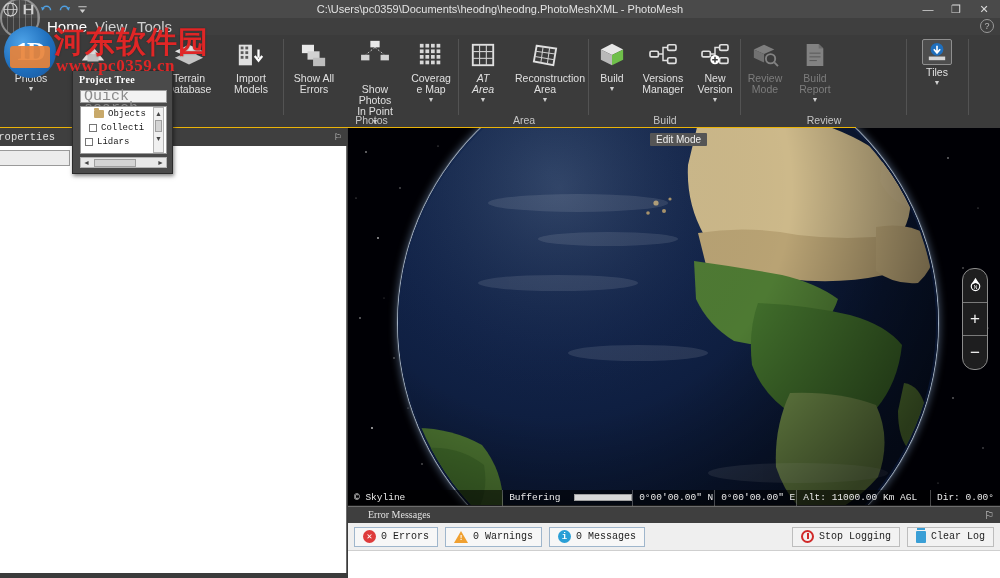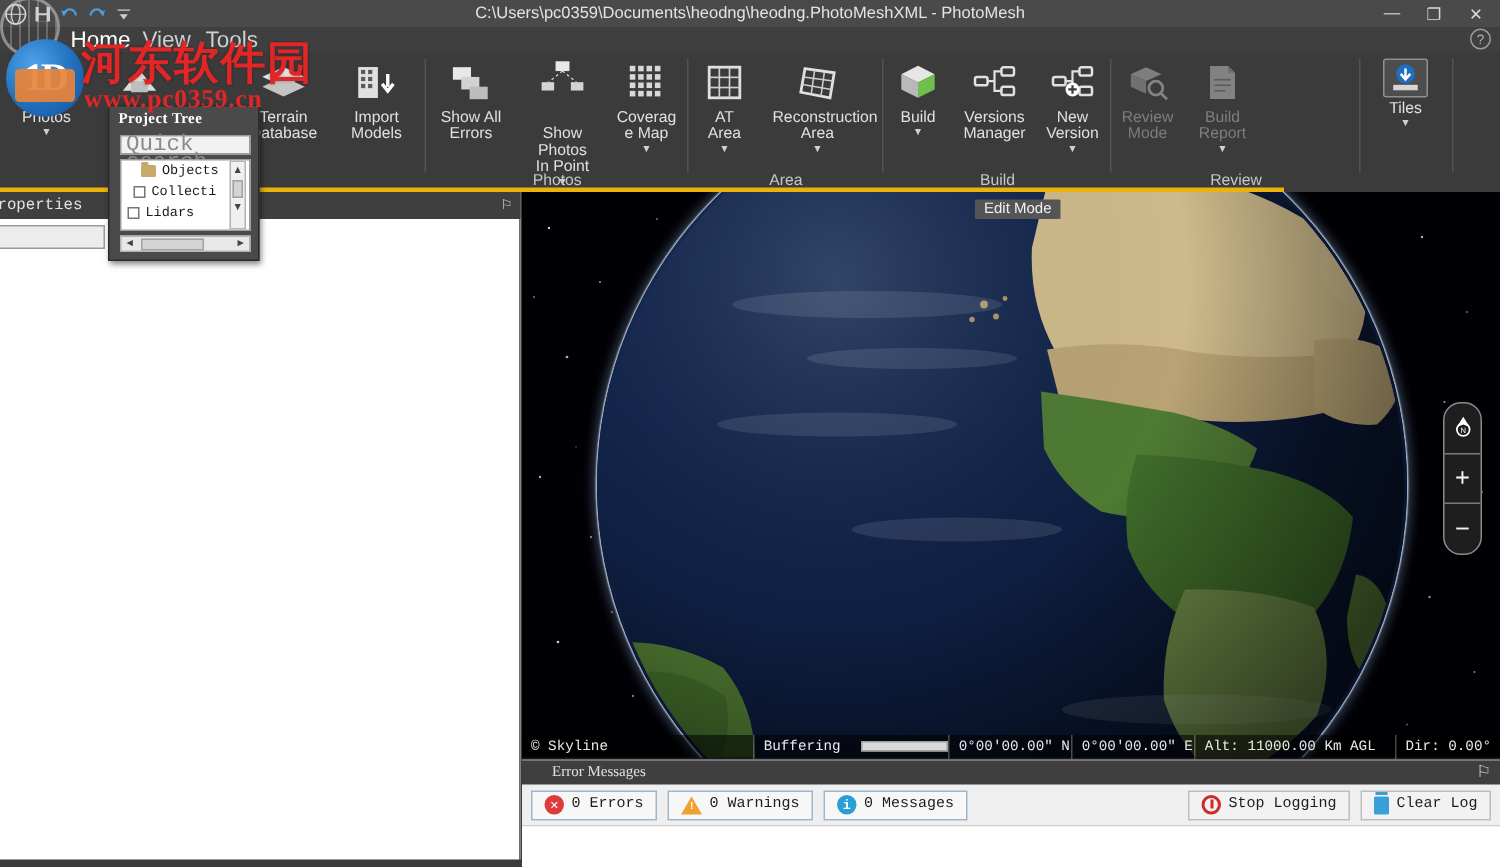--- a/index.html
+++ b/index.html
@@ -43,21 +43,21 @@
   .rtab.active{ color:#ffffff; }
   #helpbtn{
     position:absolute; right:6px; top:1px; width:14px; height:14px;
     border-radius:50%; border:1px solid #9a9a9a; color:#b8b8b8;
     font-size:9px; line-height:12px; text-align:center;
   }
 
   
   #ribbon{
     position:absolute; left:0; top:35px; width:856px; height:93px;
-    background:#3b3b3b; border-bottom:3px solid #eab308;
+    background:#3b3b3b; border-bottom:1px solid #eab308;
   }
   .rgroup{
     position:absolute; top:0; height:93px;
     display:flex; align-items:flex-start;
   }
   .rgroup .gsep{
     position:absolute; right:0; top:4px; width:1px; height:76px;
     background:#535353;
   }
   .glabel{
@@ -476,21 +476,21 @@
       </span>
       <span class="lbl" style="white-space:pre-line;">Coverag
 e Map</span>
       <span class="carat">▼</span>
     </div>
     <div class="glabel">Photos</div>
     <div class="gsep"></div>
   </div>
 
   <div class="rgroup" style="left:459px; width:130px;">
-    <div class="rbtn" style="width:48px;">
+    <div class="rbtn" style="width:48px;font-style:italic;">
       <span class="ico">
         <svg width="26" height="26" viewBox="0 0 28 28">
           <rect x="3" y="3" width="22" height="22" fill="none" stroke="#e0e0e0" stroke-width="2"></rect>
           <g stroke="#cfcfcf" stroke-width="1.2">
             <line x1="10.3" y1="3" x2="10.3" y2="25"></line>
               <line x1="17.6" y1="3" x2="17.6" y2="25"></line>
             <line x1="3" y1="10.3" x2="25" y2="10.3"></line>
               <line x1="3" y1="17.6" x2="25" y2="17.6"></line>
           </g>
         </svg>

